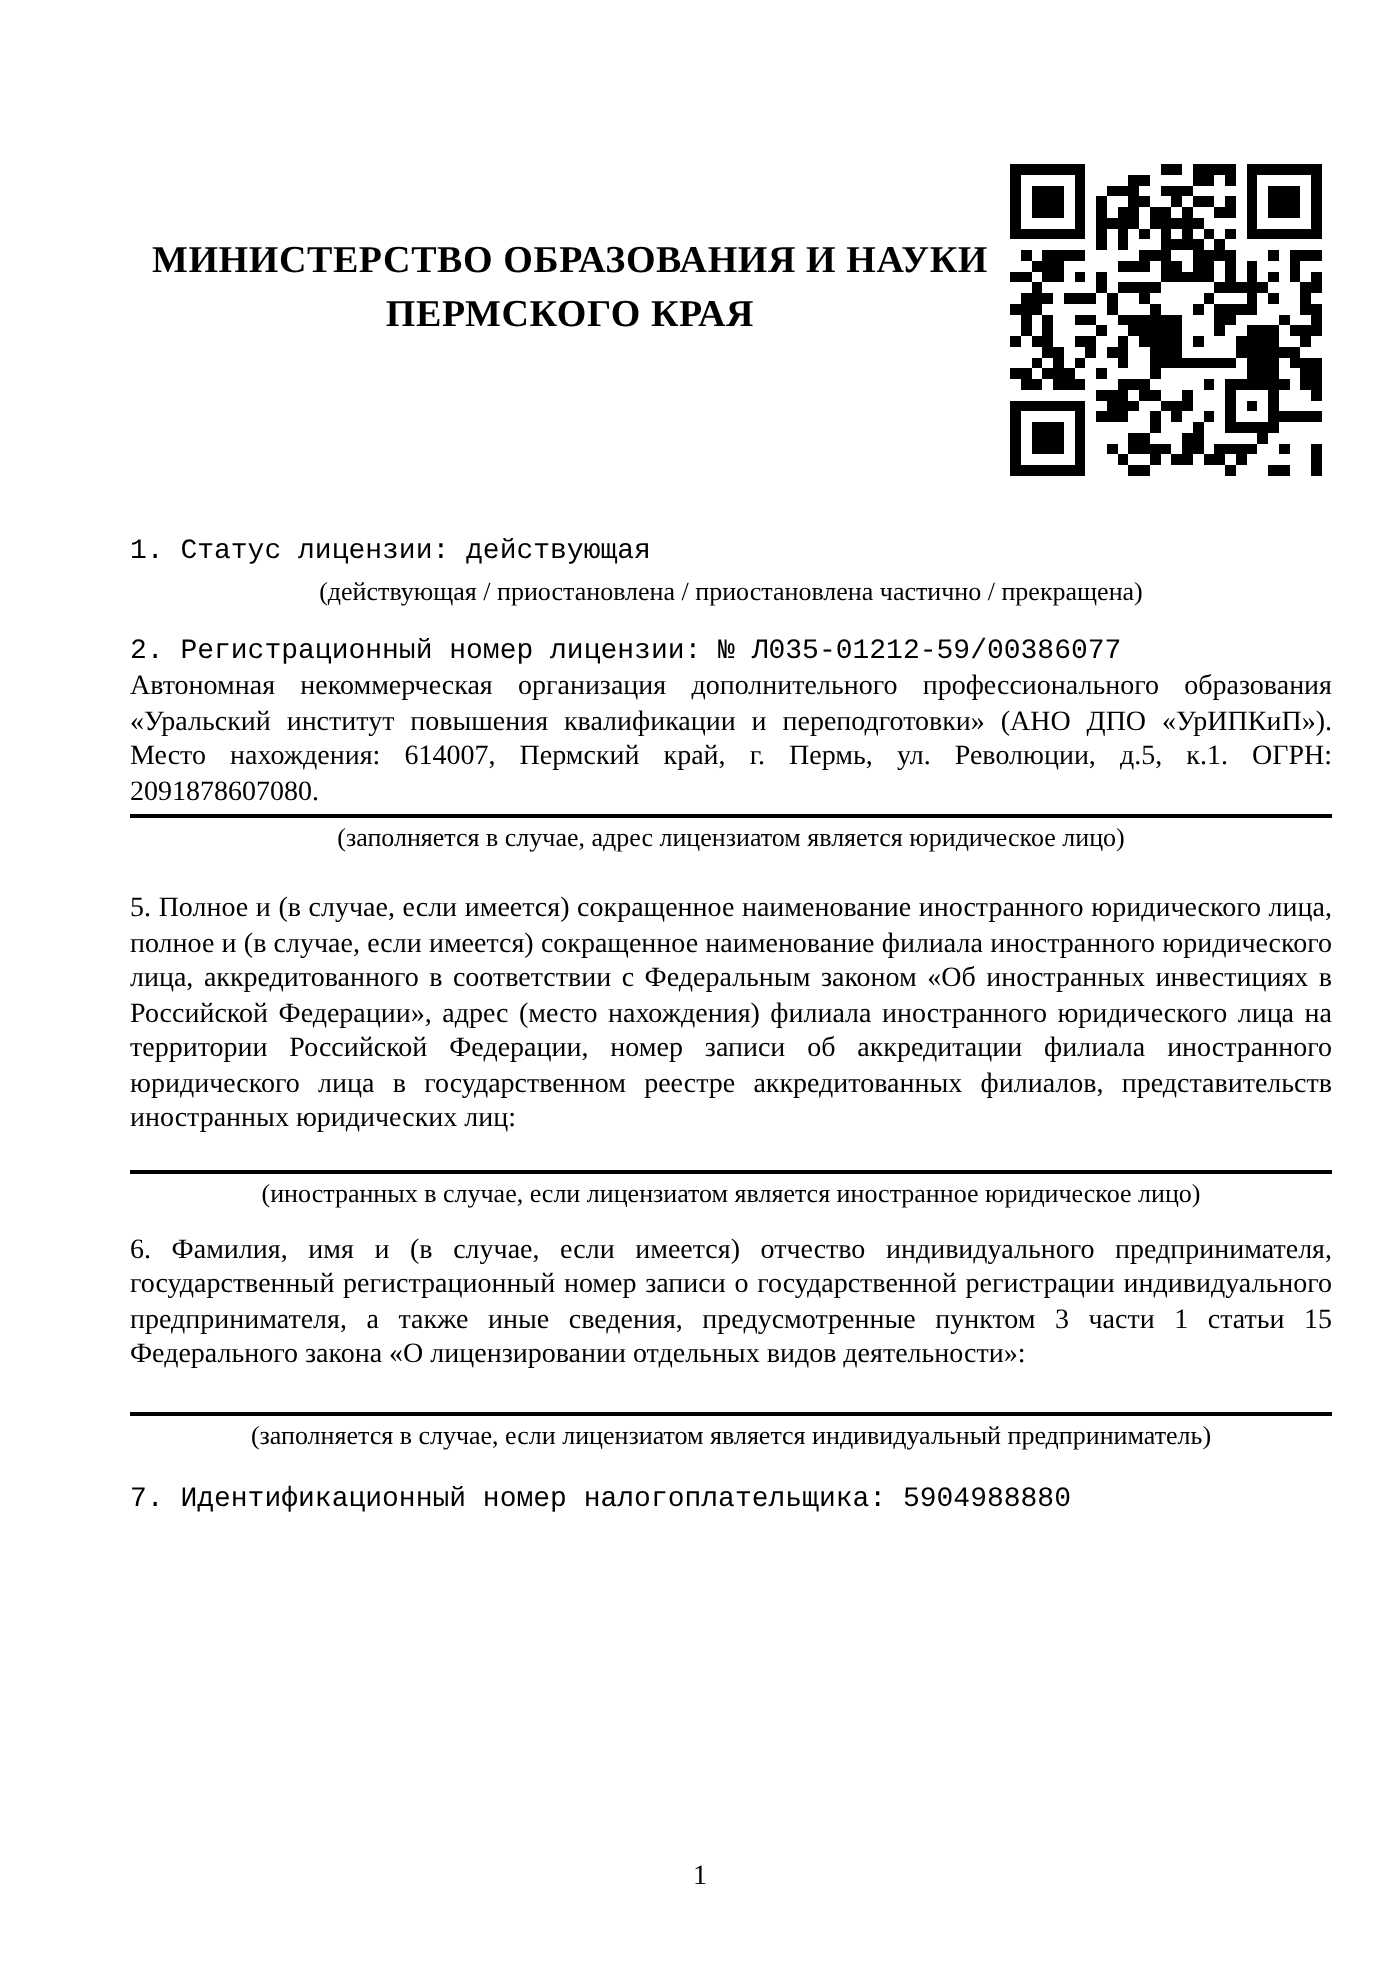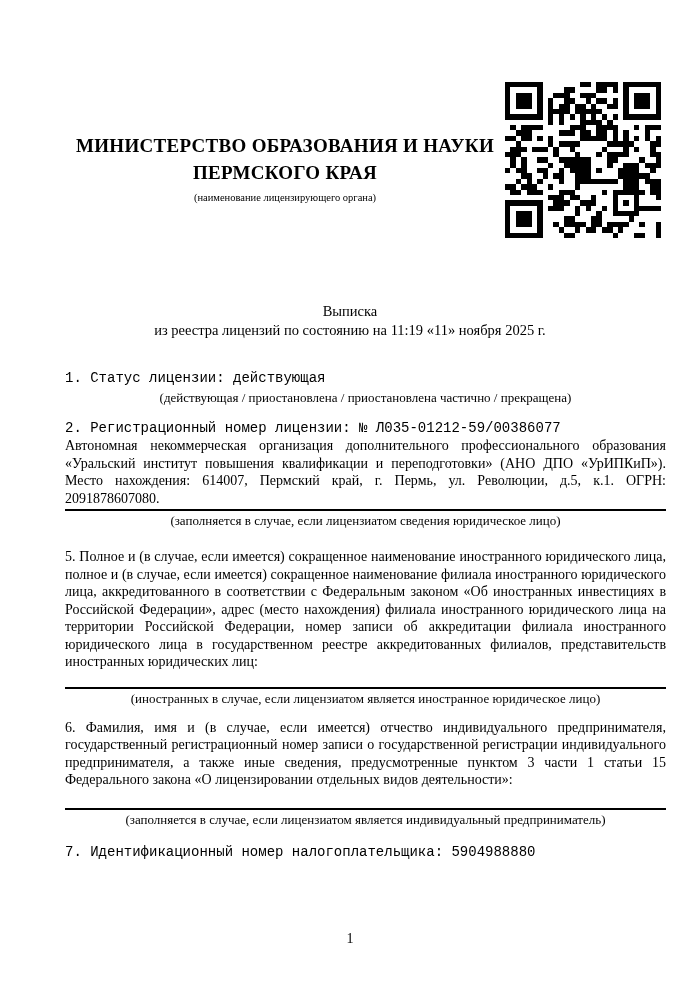--- a/index.html
+++ b/index.html
@@ -11,21 +11,21 @@
     font-family: "Liberation Serif", "DejaVu Serif", serif;
     position: relative;
     overflow: hidden;
   }
   .header {
     display: flex;
     justify-content: space-between;
     align-items: flex-start;
     padding: 82px 39px 0 65px;
   }
-  .org-block { width: 440px; margin-top: 50px; text-align: center; }
+  .org-block { width: 440px; margin-top: 35px; text-align: center; }
   .ministry { font-weight: bold; font-size: 19px; line-height: 27px; letter-spacing: 0.3px; }
   .org-caption { font-size: 10.5px; line-height: 13px; margin-top: 5px; }
   .qr { width: 156px; height: 156px; display: block; flex: 0 0 auto; }
   .doc-title { margin-top: 64px; text-align: center; font-size: 14.5px; line-height: 19px; }
   .content { padding: 0 34px 0 65px; font-size: 14px; line-height: 17.5px; }
   .content p { margin: 0; }
   .item-line { text-align: left; font-family: Liberation Mono, monospace; }
   .para { text-align: justify; }
   .caption { margin-top: 3px !important; text-align: center; font-size: 13px; line-height: 13px; }
   .rule { border-top: 2px solid #000; height: 0; }
@@ -51,21 +51,20 @@
 <body>
 
 <div class="page">
 
   <div class="header">
     <div class="org-block">
       <div class="ministry">
         <div>МИНИСТЕРСТВО ОБРАЗОВАНИЯ И НАУКИ</div>
         <div>ПЕРМСКОГО КРАЯ</div>
       </div>
-      <div class="org-caption">(наименование лицензирующего органа)</div>
     </div>
     <svg id="qr" class="qr" viewBox="0 0 29 29" fill="#000000" shape-rendering="crispEdges">
         <rect x="0" y="0" width="1" height="1"></rect>
         <rect x="1" y="0" width="1" height="1"></rect>
         <rect x="2" y="0" width="1" height="1"></rect>
         <rect x="3" y="0" width="1" height="1"></rect>
         <rect x="4" y="0" width="1" height="1"></rect>
         <rect x="5" y="0" width="1" height="1"></rect>
         <rect x="6" y="0" width="1" height="1"></rect>
         <rect x="14" y="0" width="1" height="1"></rect>
@@ -468,36 +467,32 @@
         <rect x="6" y="28" width="1" height="1"></rect>
         <rect x="11" y="28" width="1" height="1"></rect>
         <rect x="12" y="28" width="1" height="1"></rect>
         <rect x="20" y="28" width="1" height="1"></rect>
         <rect x="24" y="28" width="1" height="1"></rect>
         <rect x="25" y="28" width="1" height="1"></rect>
         <rect x="28" y="28" width="1" height="1"></rect>
       </svg>
   </div>
 
-  <div class="doc-title">
-    <div>Выписка</div>
-    <div>из реестра лицензий по состоянию на 11:19 «11» ноября 2025 г.</div>
-  </div>
 
   <div class="content">
 
     <p class="item-line mt-item1">1. Статус лицензии: действующая</p>
     <p class="caption">(действующая / приостановлена / приостановлена частично / прекращена)</p>
 
     <p class="item-line mt-item2">2. Регистрационный номер лицензии: № Л035-01212-59/00386077</p>
 
 
     <p class="para">Автономная некоммерческая организация дополнительного профессионального образования «Уральский институт повышения квалификации и переподготовки» (АНО ДПО «УрИПКиП»). Место нахождения: 614007, Пермский край, г. Пермь, ул. Революции, д.5, к.1. ОГРН: 2091878607080.</p>
     <div class="rule mt-rule-tight"></div>
-    <p class="caption">(заполняется в случае, если лицензиатом сведения юридическое лицо)</p>
+    <p class="caption">(заполняется в случае, адрес лицензиатом является юридическое лицо)</p>
 
     <p class="para mt-item5">5. Полное и (в случае, если имеется) сокращенное наименование иностранного юридического лица, полное и (в случае, если имеется) сокращенное наименование филиала иностранного юридического лица, аккредитованного в соответствии с Федеральным законом «Об иностранных инвестициях в Российской Федерации», адрес (место нахождения) филиала иностранного юридического лица на территории Российской Федерации, номер записи об аккредитации филиала иностранного юридического лица в государственном реестре аккредитованных филиалов, представительств иностранных юридических лиц:</p>
     <div class="rule mt-rule-gap5"></div>
     <p class="caption">(иностранных в случае, если лицензиатом является иностранное юридическое лицо)</p>
 
     <p class="para mt-item6">6. Фамилия, имя и (в случае, если имеется) отчество индивидуального предпринимателя, государственный регистрационный номер записи о государственной регистрации индивидуального предпринимателя, а также иные сведения, предусмотренные пунктом 3 части 1 статьи 15 Федерального закона «О лицензировании отдельных видов деятельности»:</p>
     <div class="rule mt-rule-gap6"></div>
     <p class="caption">(заполняется в случае, если лицензиатом является индивидуальный предприниматель)</p>
 
     <p class="item-line mt-item7">7. Идентификационный номер налогоплательщика: 5904988880</p>

